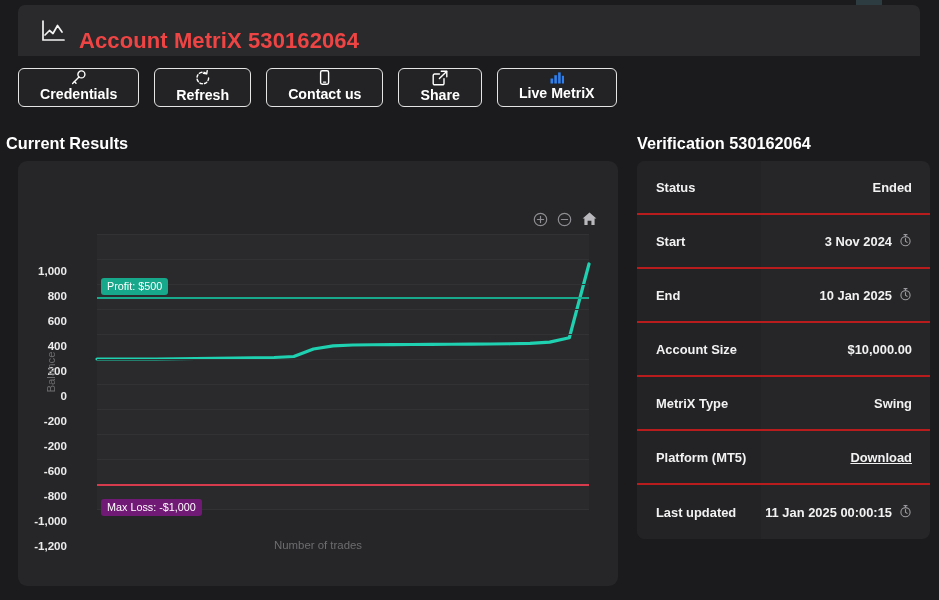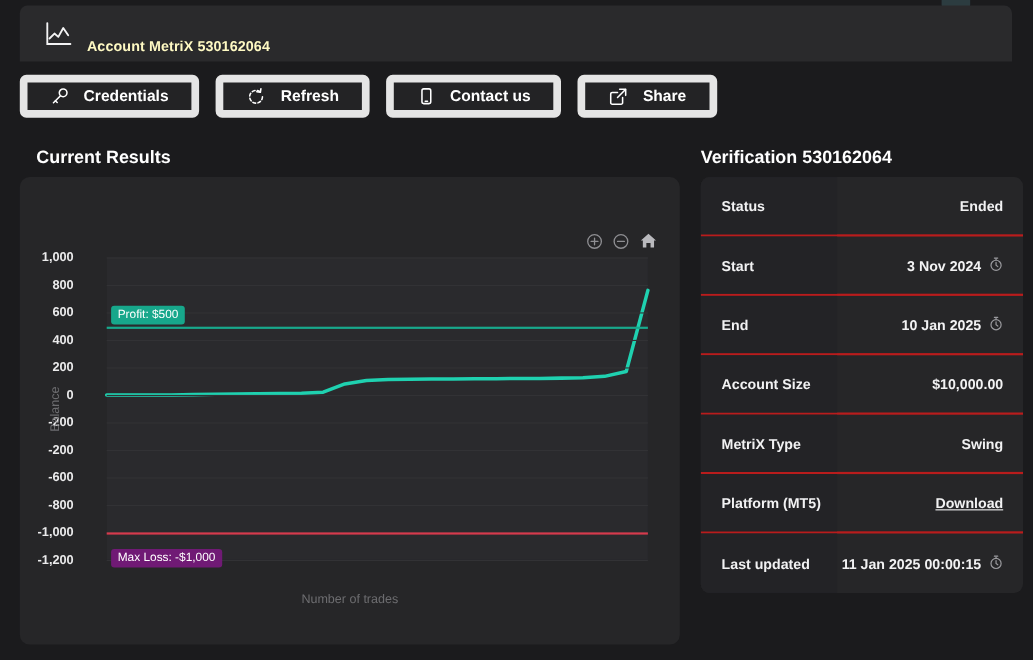--- a/index.html
+++ b/index.html
@@ -22,41 +22,41 @@
   }
 
   
   .header-card {
     position: absolute; left: 18px; top: 5px; width: 902px; height: 51px;
     background: #2a2a2c; border-radius: 7px 7px 0 0;
     display: flex; align-items: center; padding-left: 22px;
   }
   .header-icon { width: 26px; height: 24px; margin-right: 13px; flex: none; }
   .header-title {
-    color: #fef9c3; font-size: 13px; font-weight: bold; letter-spacing: .1px; margin-top: 21px;
+    color: #ef4444; font-size: 22px; font-weight: bold; letter-spacing: .1px; margin-top: 21px;
   }
 
   
   .toolbar {
     position: absolute; left: 18px; top: 68px;
     display: flex; gap: 15px; align-items: center;
   }
   .tbtn {
-    height: 39px; border: 7px solid #e5e5e5; border-radius: 6px;
+    height: 39px; border: 1px solid #e5e5e5; border-radius: 6px;
     background: #232325; display: flex; align-items: center;
-    padding: 0 21px; gap: 13px; cursor: pointer;
+    padding: 0 21px; cursor: pointer; flex-direction: column;
   }
   .tbtn-label { color: #ffffff; font-size: 14.2px; font-weight: bold; white-space: nowrap; }
   .tbtn svg { flex: none; display: block; }
 
   
   .sec-title {
     position: absolute; color: #ffffff; font-size: 16.3px; font-weight: bold;
   }
-  #sec-left  { left: 33px; top: 134px; }
+  #sec-left  { left: 6px; top: 134px; }
   #sec-right { left: 637px; top: 134px; }
 
   
   .chart-panel {
     position: absolute; left: 18px; top: 161px; width: 600px; height: 425px;
     background: #262628; border-radius: 9px; overflow: hidden;
   }
   .chart-tools {
     position: absolute; right: 20px; top: 50px; display: flex; gap: 9px; align-items: center;
   }
@@ -67,21 +67,21 @@
   }
   .plot-shade {
     position: absolute; left: 79px; top: 73px; width: 492px; height: 275px;
     background: #2a2a2d;
   }
   .gridline {
     position: absolute; left: 0; width: 100%; height: 1px; background: #323235;
   }
   .ytick {
     position: absolute; right: 522px; color: #ebebec; font-size: 11.6px;
-    font-weight: bold; transform: translateY(-50%); white-space: nowrap;
+    font-weight: bold; transform: translateY(-50%); white-space: nowrap; margin-top: 36px;
   }
   .axis-y-label {
     position: absolute; left: 27px; top: 211px; color: #6d6d70; font-size: 11.4px;
     transform: rotate(-90deg) translateX(-50%); transform-origin: left top;
     white-space: nowrap;
   }
   .axis-x-label {
     position: absolute; left: 0; right: 0; top: 378px; text-align: center;
     color: #6d6d70; font-size: 11.4px;
   }
@@ -165,20 +165,31 @@
       <span>
         <svg width="18" height="18" viewBox="0 0 18 18" fill="none">
           <path d="M13 9.6 V14.4 A1.4 1.4 0 0 1 11.6 15.8 H3.6 A1.4 1.4 0 0 1 2.2 14.4 V6.4 A1.4 1.4 0 0 1 3.6 5 H8.4" stroke="#fff" stroke-width="1.4" stroke-linecap="round"></path>
           <path d="M10.3 2.2 H15.8 V7.7" stroke="#fff" stroke-width="1.4" stroke-linecap="round" stroke-linejoin="round" fill="none"></path>
           <path d="M15.6 2.4 L8.4 9.6" stroke="#fff" stroke-width="1.4" stroke-linecap="round"></path>
         </svg>
       </span>
       <span class="tbtn-label">Share</span>
     </div>
 
+    <div class="tbtn">
+      <span>
+        <svg width="16" height="16" viewBox="0 0 16 16" fill="none">
+          <rect x="1.5" y="9.5" width="2.6" height="5" fill="#2f80ed"></rect>
+          <rect x="5.3" y="6.2" width="2.6" height="8.3" fill="#2f80ed"></rect>
+          <rect x="9.1" y="3.4" width="2.6" height="11.1" fill="#2f80ed"></rect>
+          <rect x="12.9" y="6.8" width="2.1" height="7.7" fill="#2f80ed"></rect>
+        </svg>
+      </span>
+      <span class="tbtn-label">Live MetriX</span>
+    </div>
   </div>
 
   <div class="sec-title" id="sec-left">Current Results</div>
   <div class="sec-title" id="sec-right">Verification 530162064</div>
 
   <div class="chart-panel">
 
     <div class="chart-tools">
       <span class="ct">
         <svg width="15" height="15" viewBox="0 0 15 15" fill="none">

